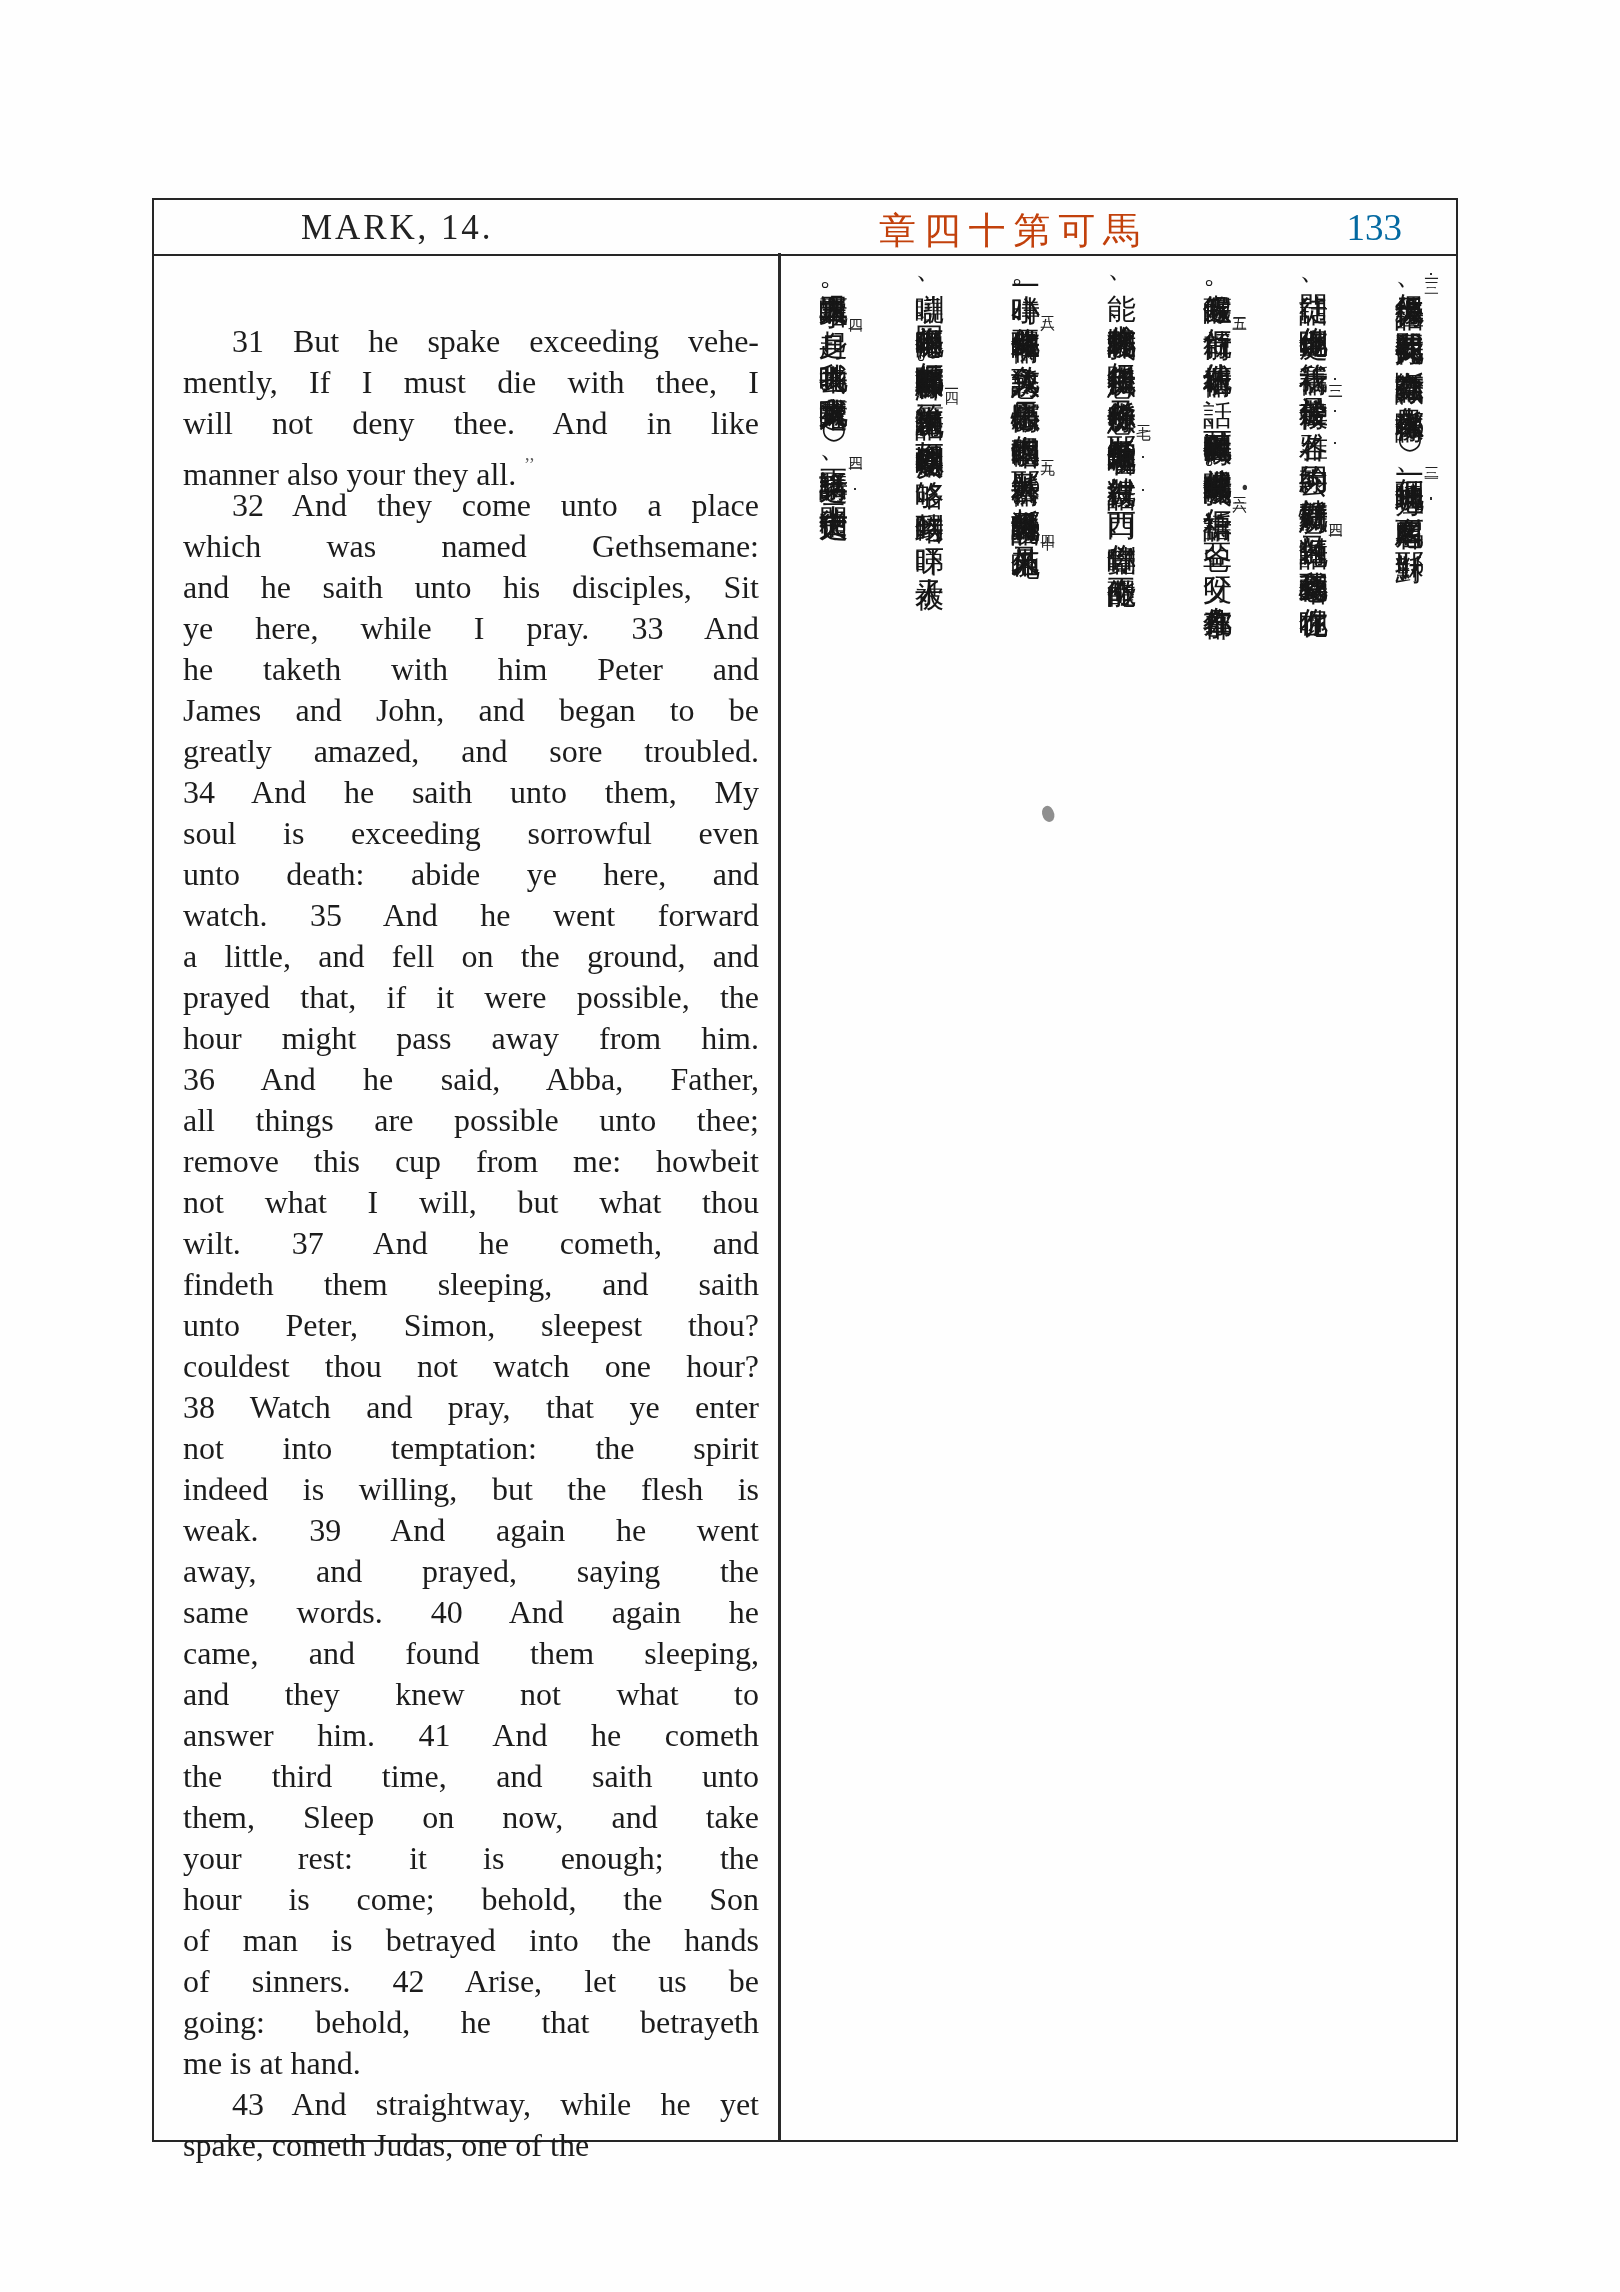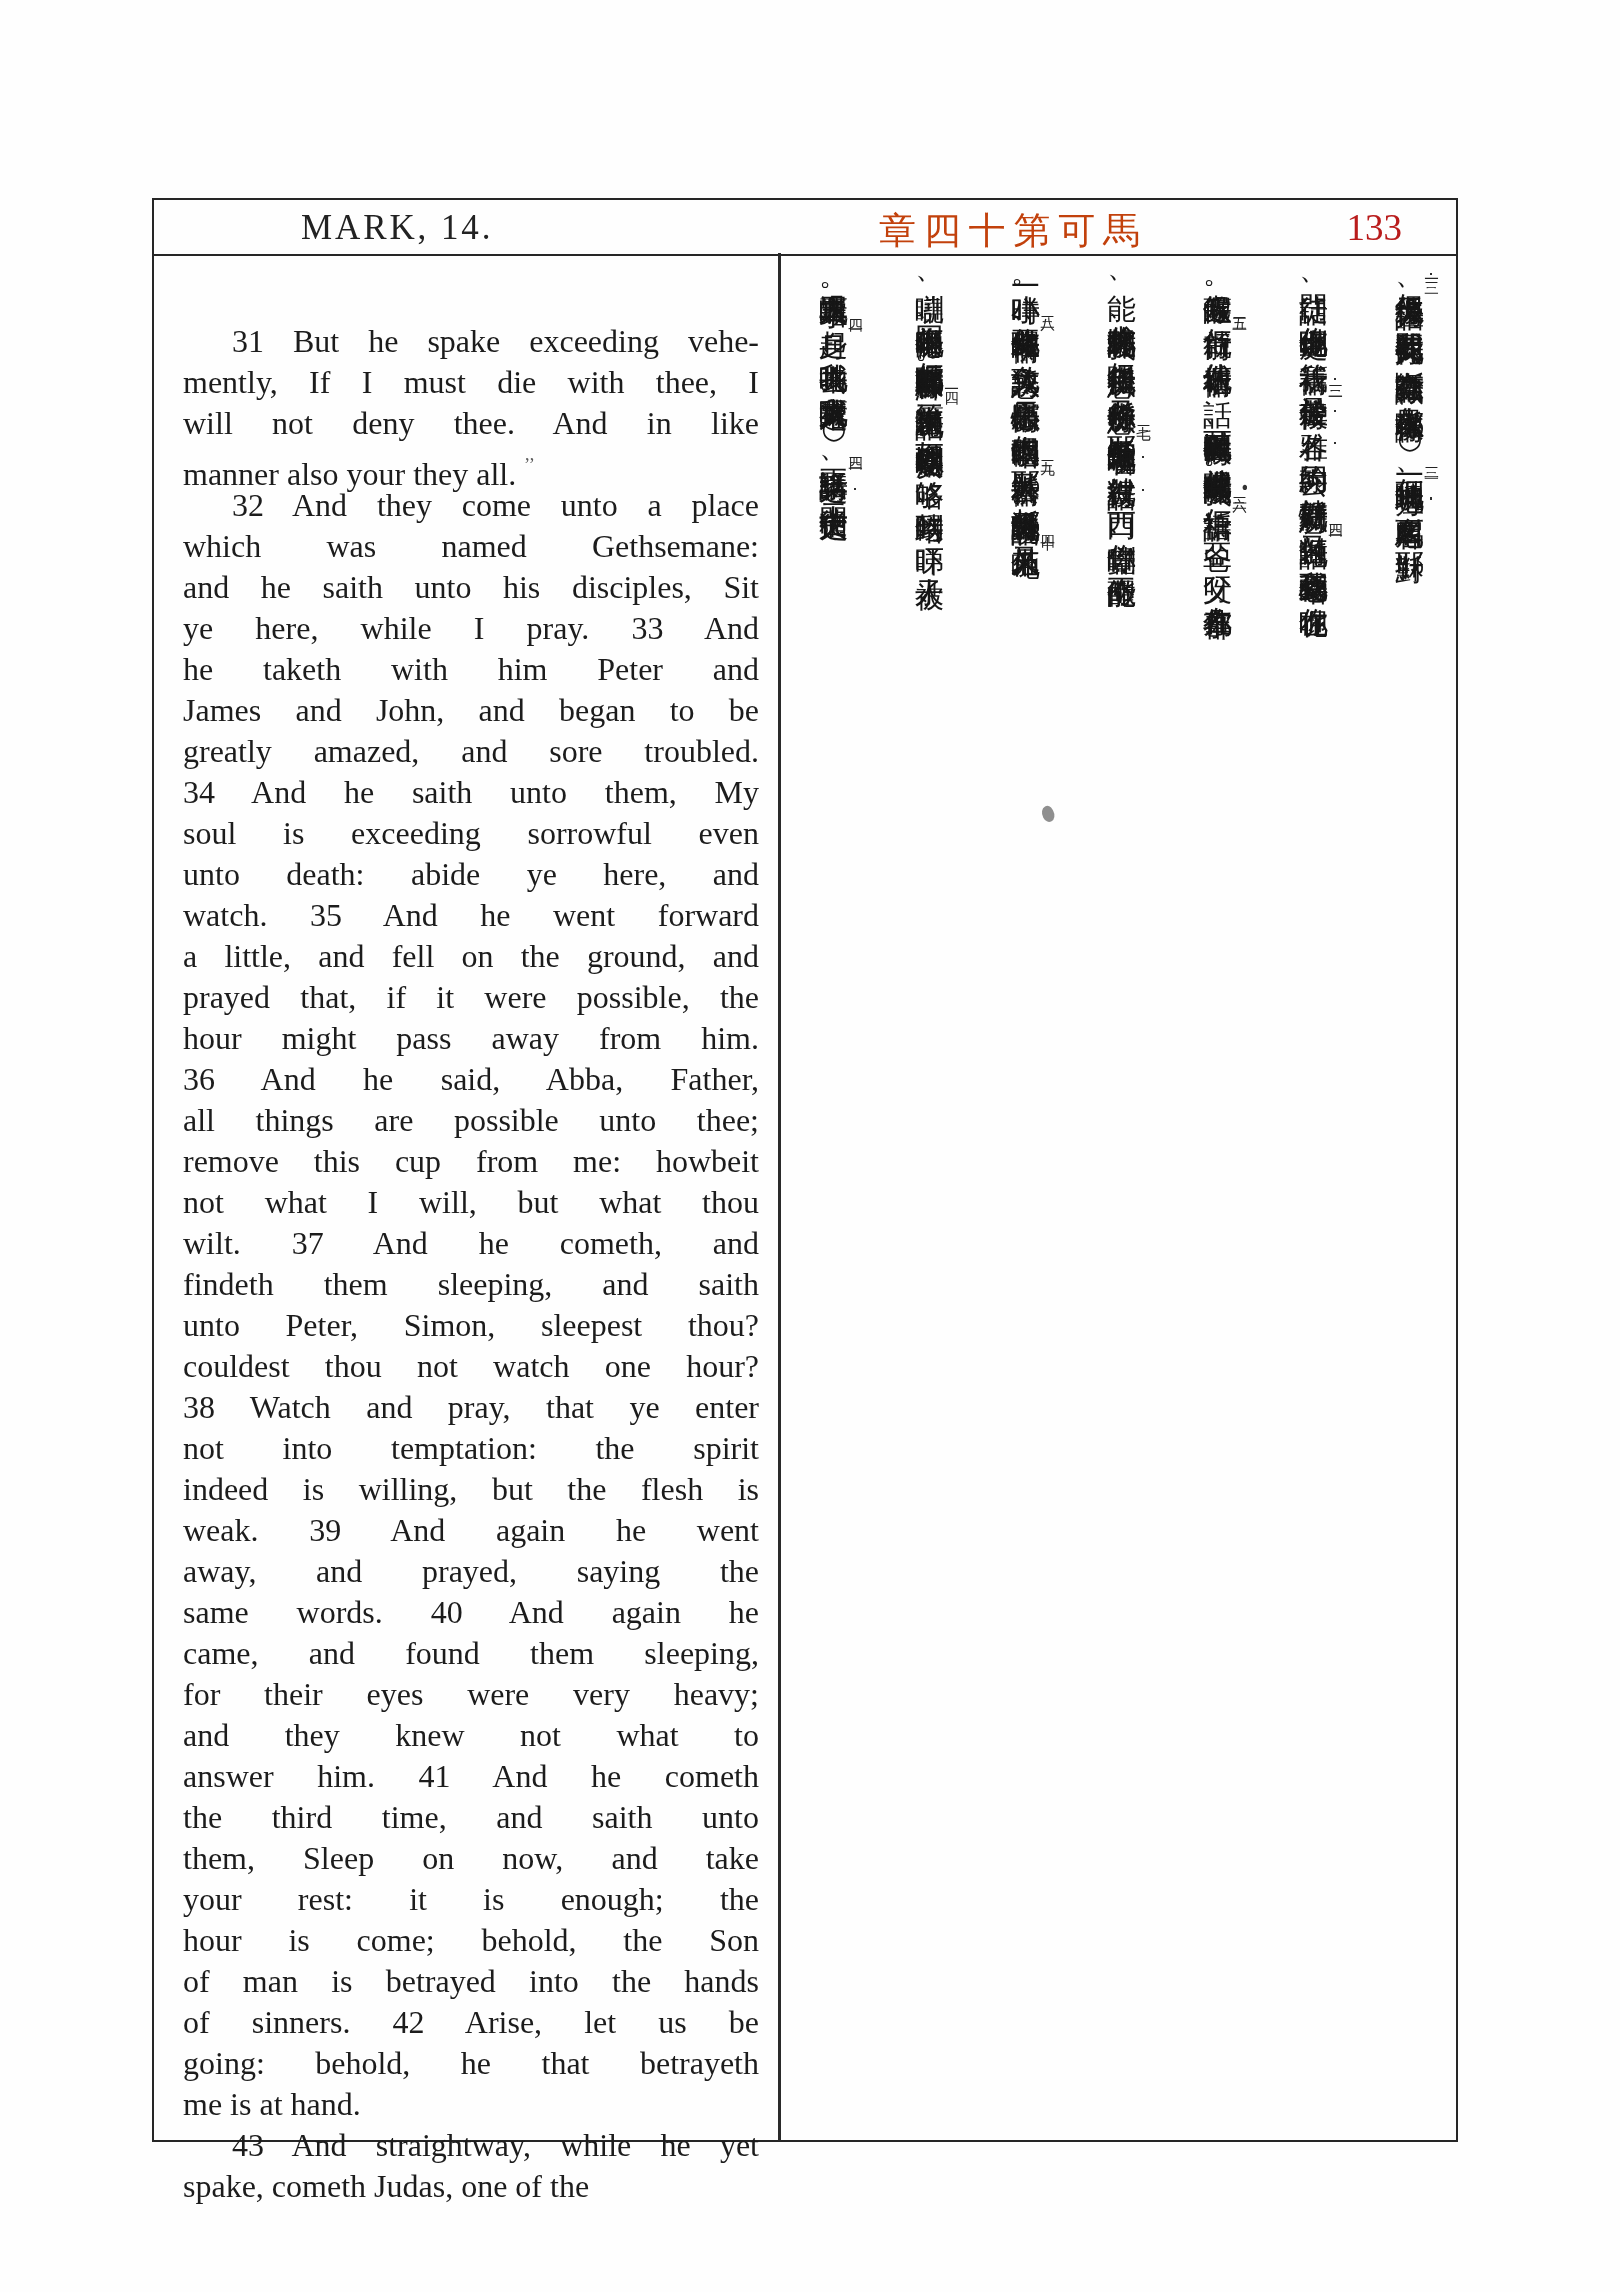--- a/index.html
+++ b/index.html
@@ -54,21 +54,21 @@
     letter-spacing: 7.8px;
     color: #c2410c;
     white-space: nowrap;
     font-family: "DejaVu Serif", "Liberation Serif", serif;
   }
   #header-pagenum {
     position: absolute;
     right: 54px;
     top: 5.9px;
     font-size: 37px;
-    color: #b91c1c;
+    color: #0369a1;
   }
   
   #divider {
     position: absolute;
     left: 624px;
     top: 53px;
     width: 2.9px;
     height: 1888px;
     background: #2a2a2a;
   }
@@ -186,21 +186,20 @@
         <div class="eline"><span>findeth them sleeping, and saith</span></div>
         <div class="eline"><span>unto Peter, Simon, sleepest thou?</span></div>
         <div class="eline"><span>couldest thou not watch one hour?</span></div>
         <div class="eline"><span>38 Watch and pray, that ye enter</span></div>
         <div class="eline"><span>not into temptation: the spirit</span></div>
         <div class="eline"><span>indeed is willing, but the flesh is</span></div>
         <div class="eline"><span>weak. 39 And again he went</span></div>
         <div class="eline"><span>away, and prayed, saying the</span></div>
         <div class="eline"><span>same words. 40 And again he</span></div>
         <div class="eline"><span>came, and found them sleeping,</span></div>
-        <div class="eline"><span>for their eyes were very heavy;</span></div>
         <div class="eline"><span>and they knew not what to</span></div>
         <div class="eline"><span>answer him. 41 And he cometh</span></div>
         <div class="eline"><span>the third time, and saith unto</span></div>
         <div class="eline"><span>them, Sleep on now, and take</span></div>
         <div class="eline"><span>your rest: it is enough; the</span></div>
         <div class="eline"><span>hour is come; behold, the Son</span></div>
         <div class="eline"><span>of man is betrayed into the hands</span></div>
         <div class="eline"><span>of sinners. 42 Arise, let us be</span></div>
         <div class="eline"><span>going: behold, he that betrayeth</span></div>
         <div class="eline lastline"><span>me is at hand.</span></div>

